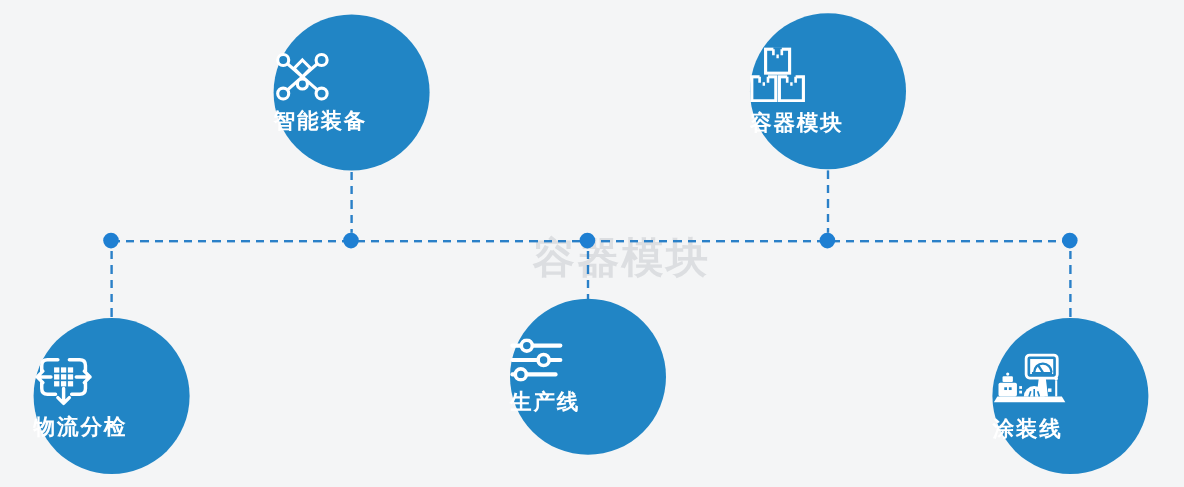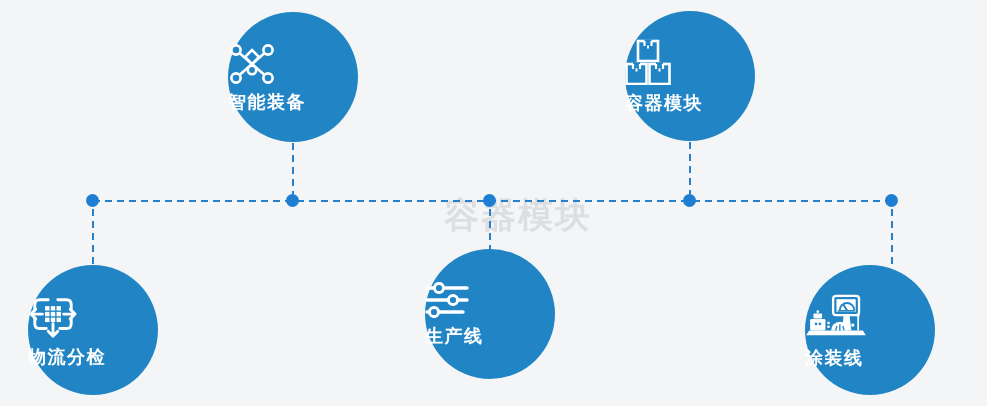--- a/index.html
+++ b/index.html
@@ -38,21 +38,21 @@
   #dot-5{left:885px;top:194px;}
   .node{
     position:absolute;width:130px;height:130px;border-radius:50%;
     background:var(--circle-fill,#2185c5);
     display:flex;flex-direction:column;align-items:flex-start;justify-content:center;gap:10px;font-family:Liberation Mono, monospace;
   }
   #node-smart{left:228px;top:12px;}
   #node-warehouse{left:625px;top:11px;}
   #node-sorting{left:28px;top:265px;}
   #node-production{left:425px;top:249px;}
-  #node-painting{left:805px;top:265px;}
+  #node-painting{left:827px;top:265px;}
   .node .icon{display:block;line-height:0;}
   .node .label{
     color:var(--label-text,#fff);font-size:18px;font-weight:bold;
     letter-spacing:1.5px;line-height:1;white-space:nowrap;
   }
 </style>
 </head>
 <body>
 
 <span class="watermark">容器模块</span>

